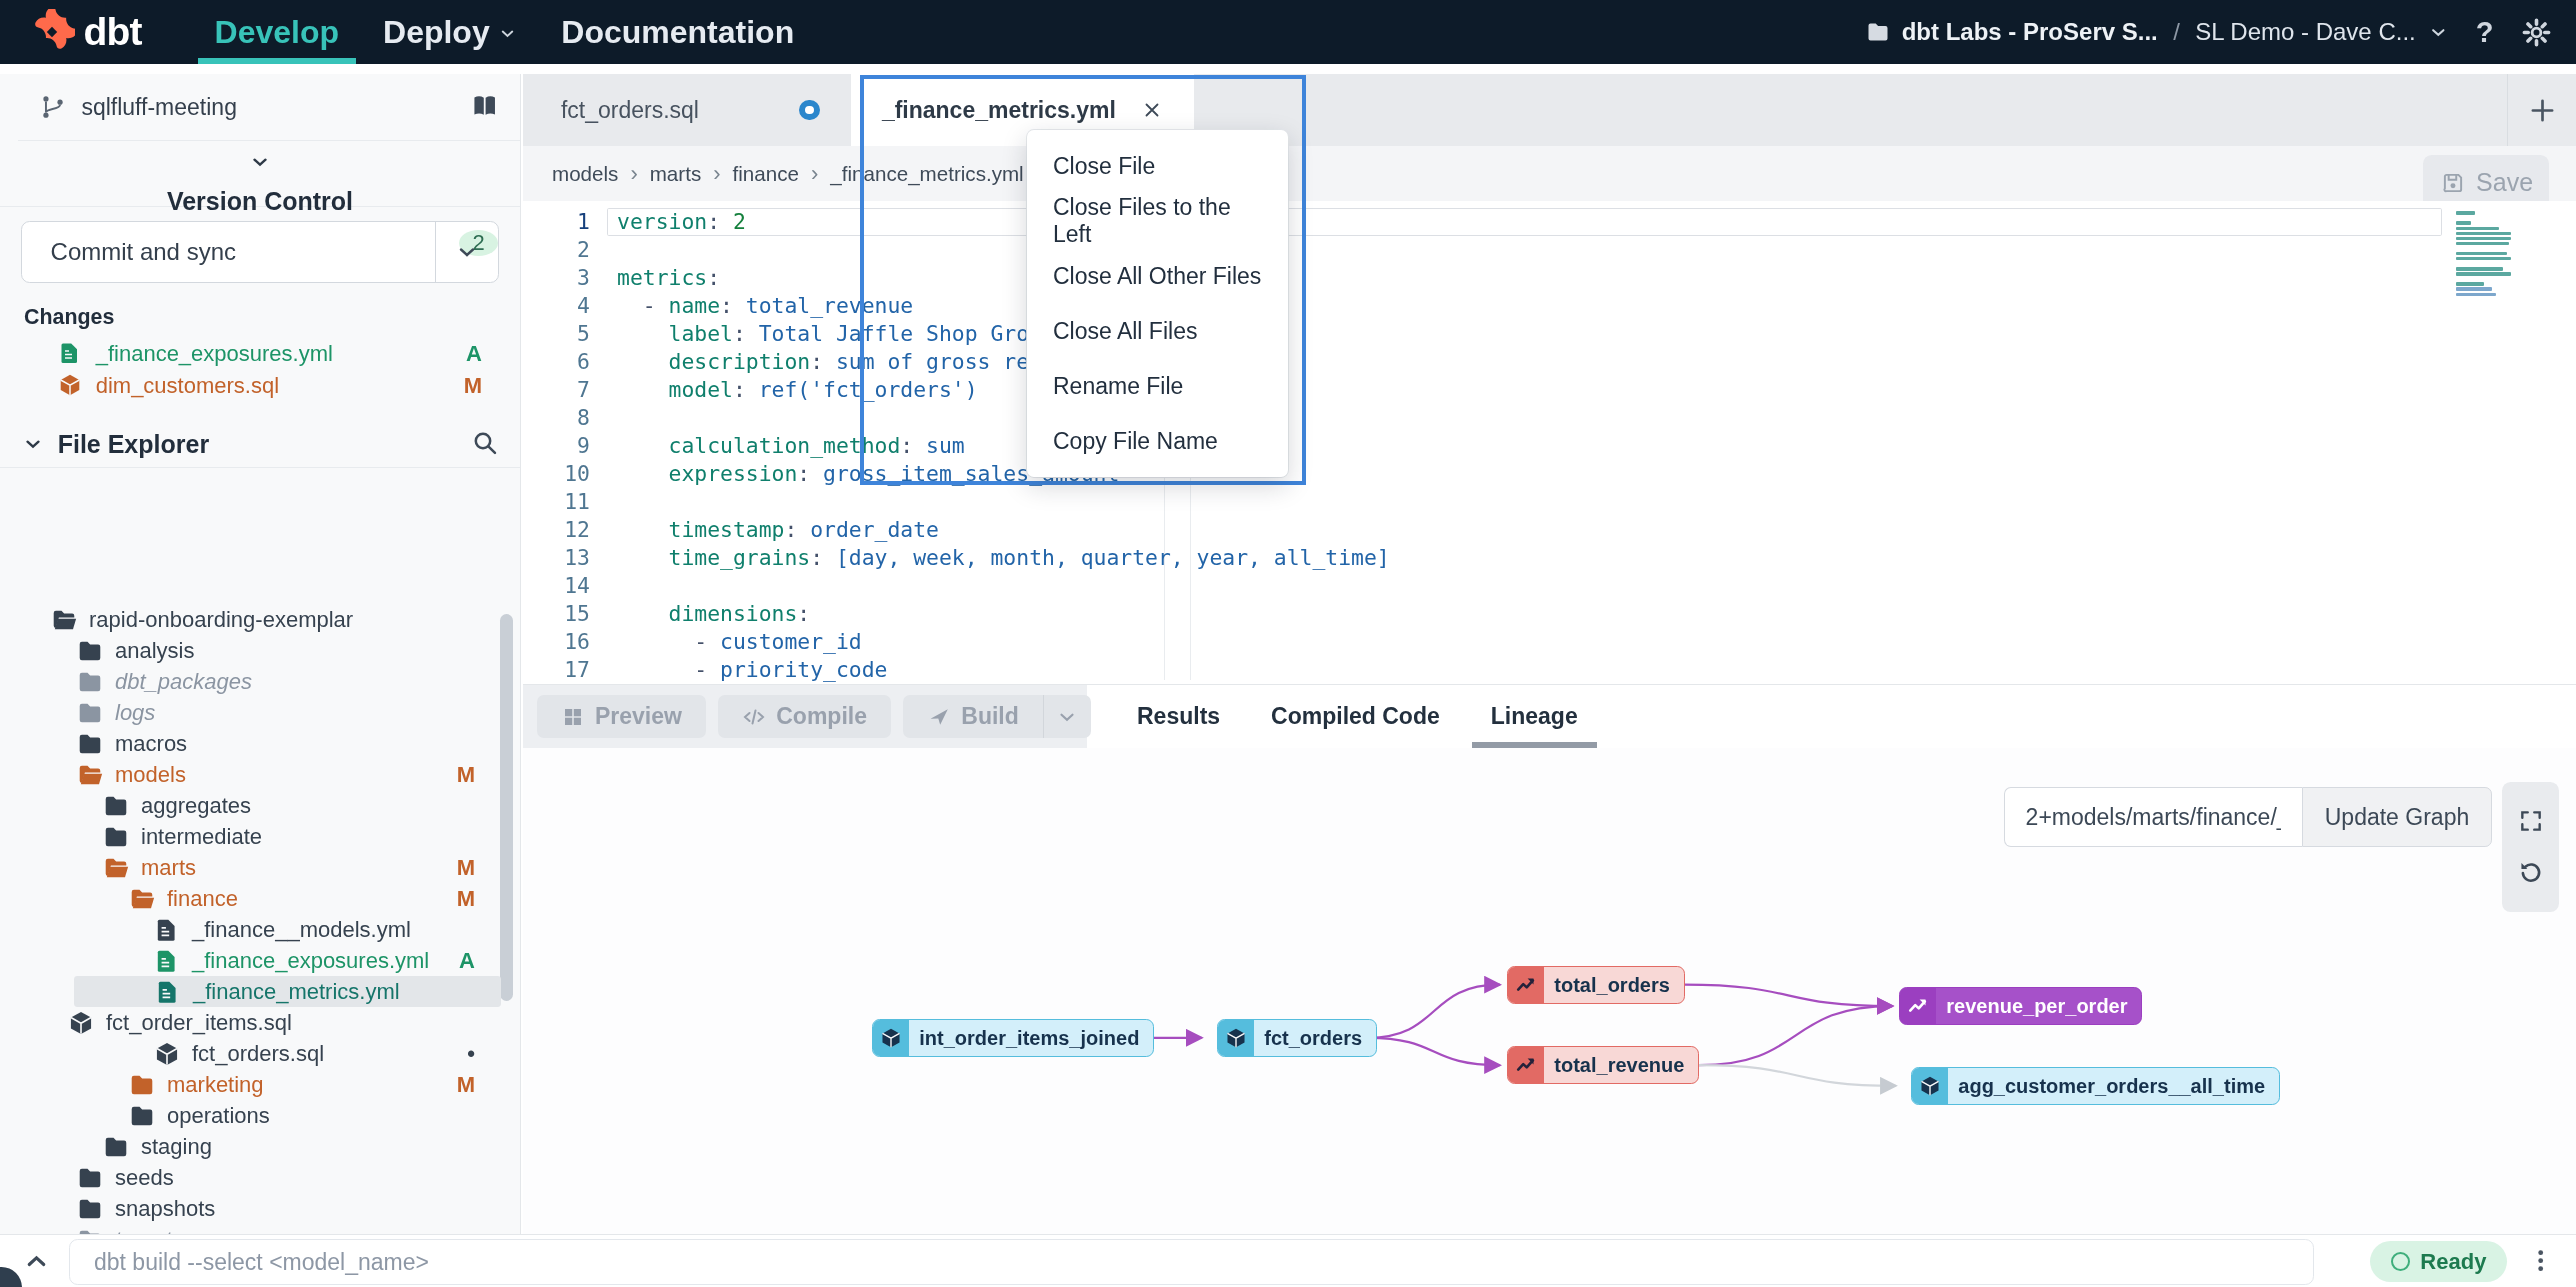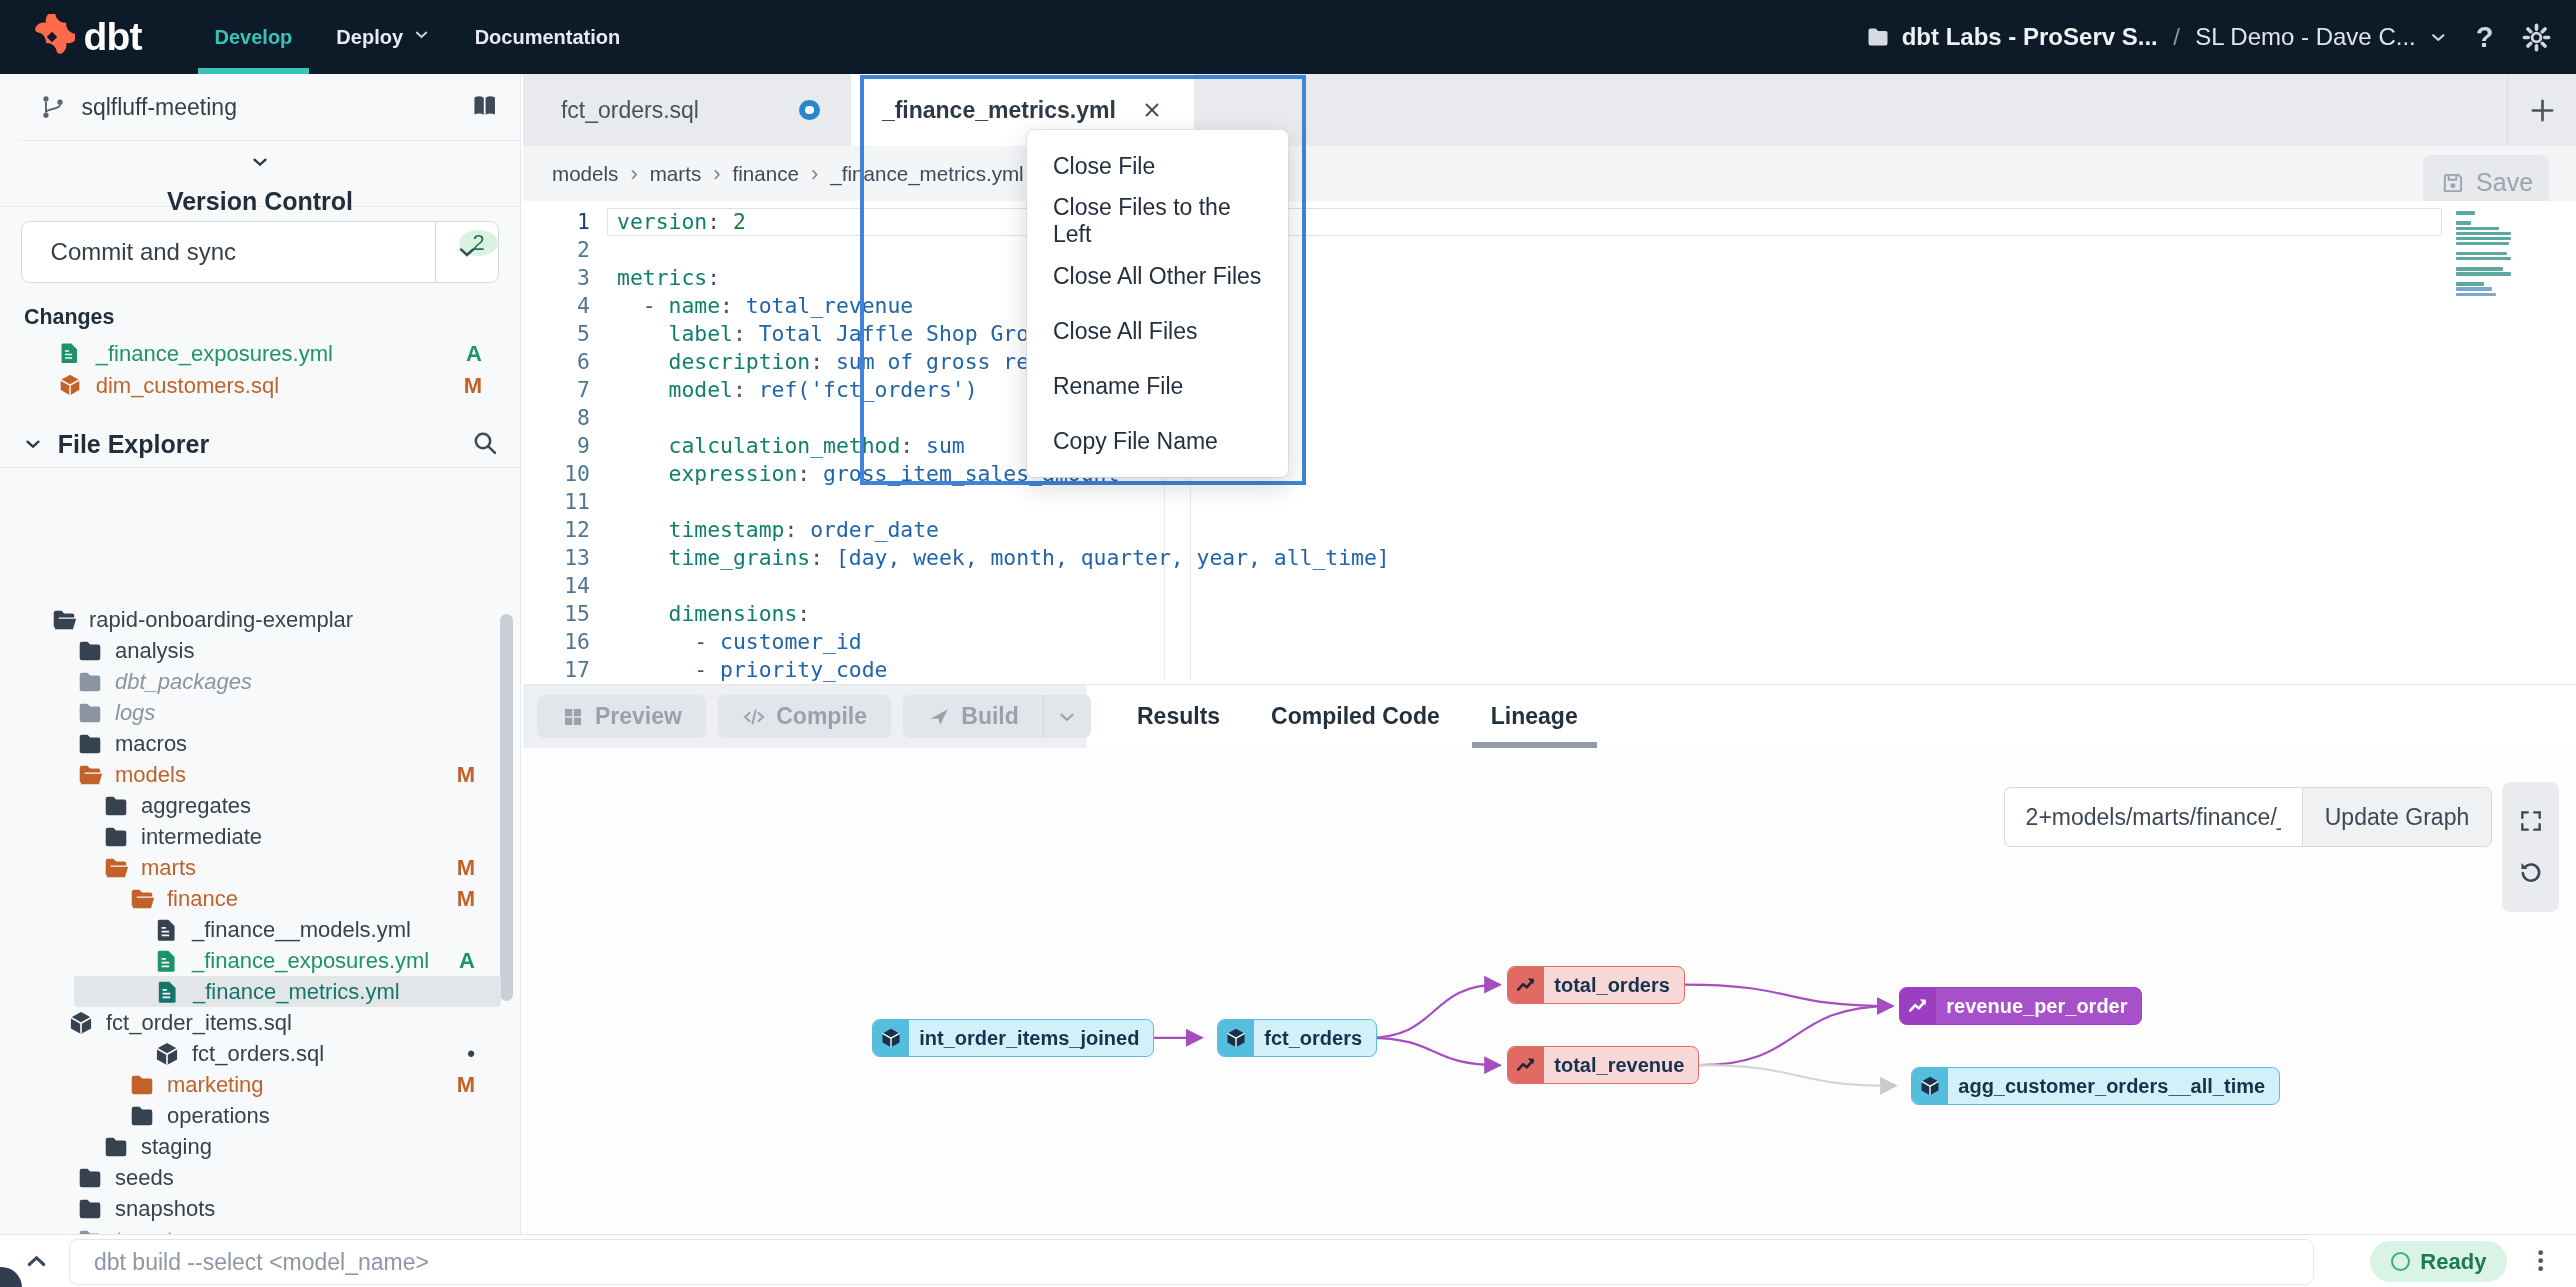--- a/index.html
+++ b/index.html
@@ -1,26 +1,26 @@
 <!DOCTYPE html>
 <html style="font-size:13.7px"><head>
 <meta charset="utf-8">
 <style>
   * { margin:0; padding:0; box-sizing:border-box; }
   html,body { width:2576px; height:1287px; overflow:hidden; background:#fff;
     font-family:"Liberation Sans", sans-serif; color:#2e3a47; }
   #app { position:relative; width:2576px; height:1287px; }
 
   
-  #navbar { position:absolute; left:0; top:0; width:2576px; height:74px; background:#0d1b29;
+  #navbar { position:absolute; left:0; top:0; width:2576px; height:64px; background:#0d1b29;
     display:flex; align-items:stretch; z-index:50; }
   #brand { display:flex; align-items:center; gap:8.6px; padding:0 51px 0 29px; }
   #brand-text { color:#fff; font-size:39px; font-weight:800; letter-spacing:-0.9px; }
   .nav-item { position:relative; display:flex; align-items:center; gap:8.6px; padding:0 22px;
-    color:#e6ebf1; font-size:20px; font-weight:600; cursor:pointer; }
+    color:#e6ebf1; font-size:32px; font-weight:600; cursor:pointer; }
   .nav-item.active { color:#38c3b9; }
   .nav-item.active::after { content:""; position:absolute; left:5.1px; right:5.1px; bottom:0;
     height:6px; background:#38c3b9; }
   .nav-item .chev { color:#cdd5dd; }
   #nav-right { margin-left:auto; display:flex; align-items:center; gap:20.6px; padding-right:24px; }
   #nav-account { display:flex; align-items:center; gap:12px; color:#dfe5ec; font-size:24px; }
   #nav-account .acct { font-weight:700; color:#eef2f6; }
   #nav-account .sep { color:#8d98a5; padding:0 3.4px; }
   .nav-icon { color:#c9d2db; display:flex; align-items:center; cursor:pointer; }
   #help-icon { font-size:29px; font-weight:700; color:#cfd6de; padding:0 6.9px; cursor:pointer; }

